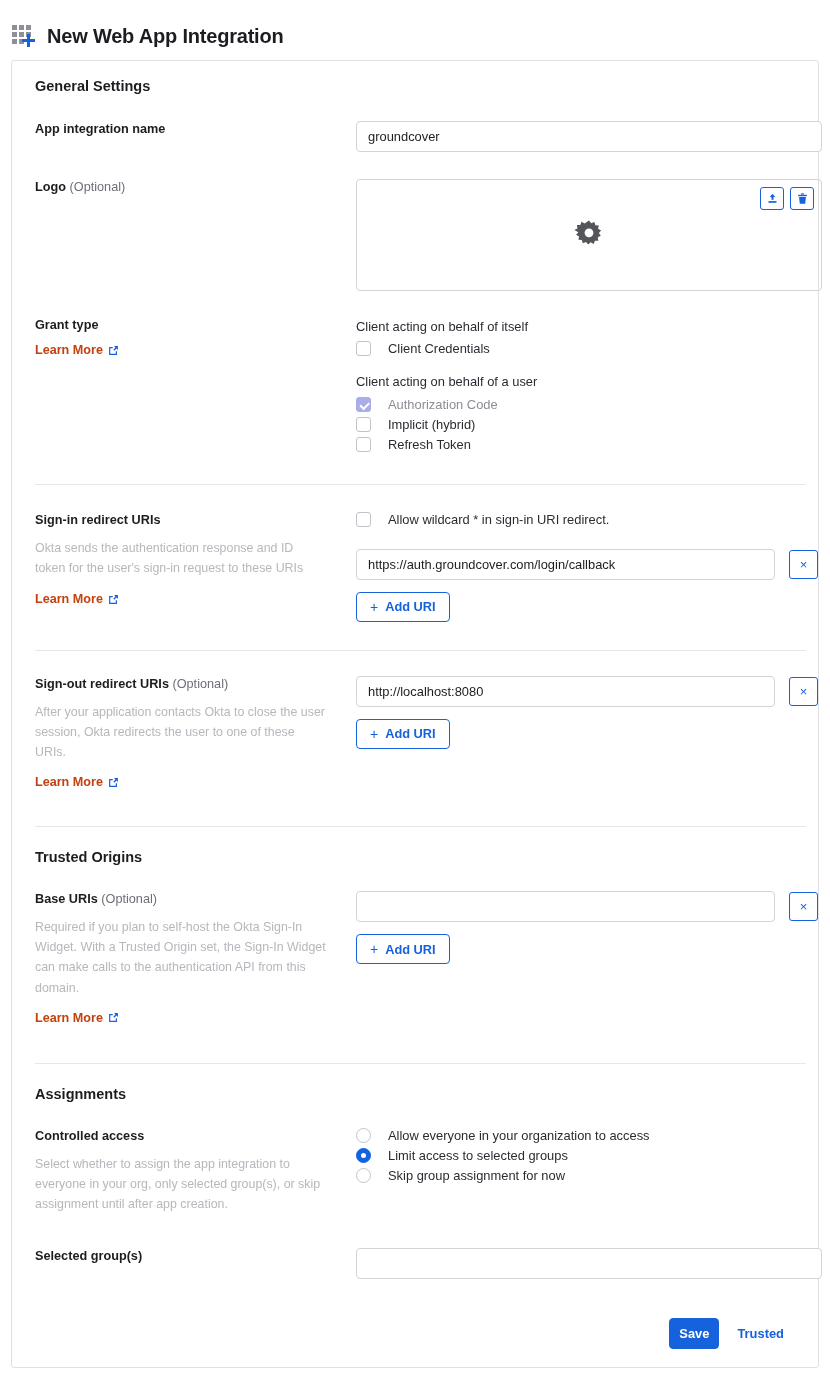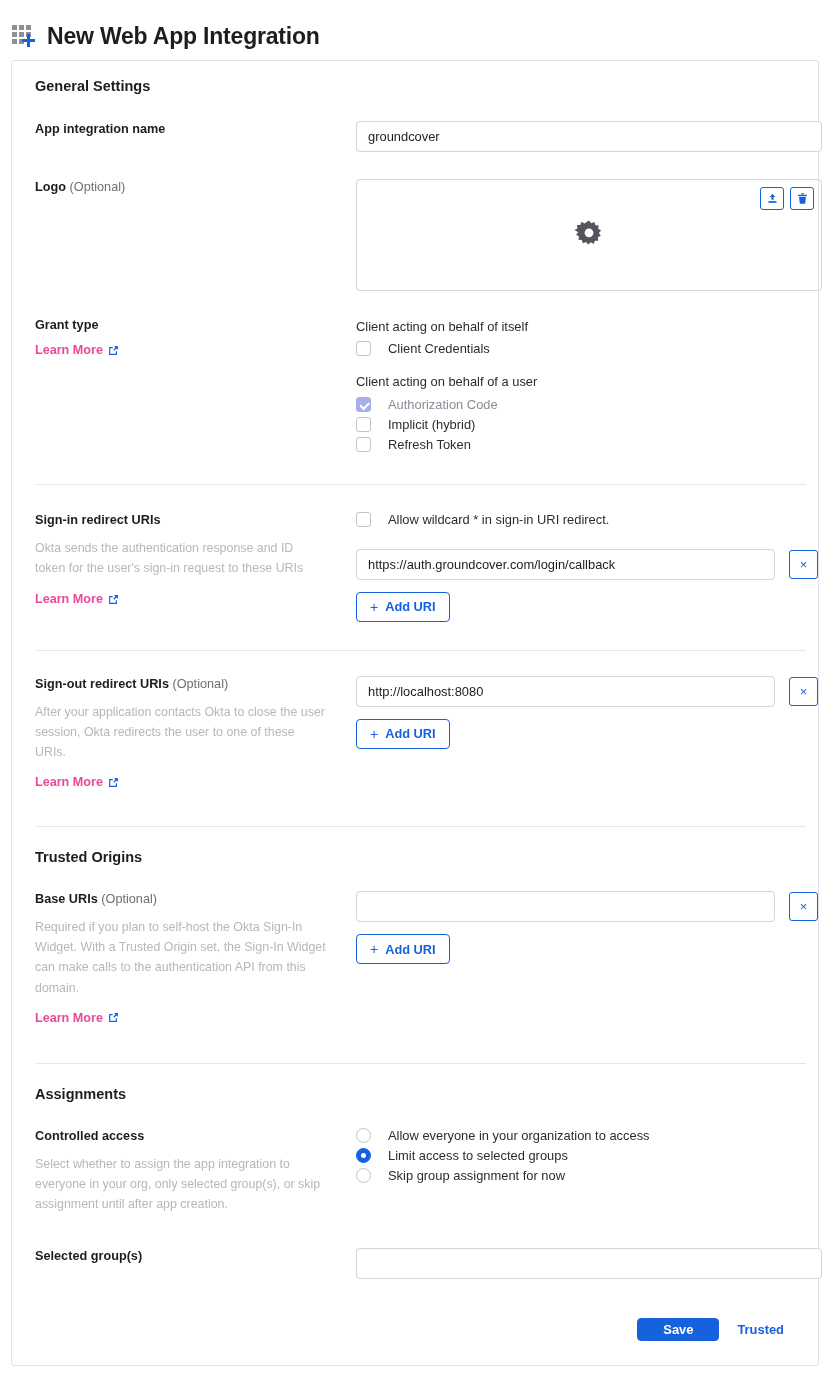--- a/index.html
+++ b/index.html
@@ -22,21 +22,21 @@
   .app-add-icon .sq {
     position: absolute; width: 5px; height: 5px; background: #8d9099;
   }
   .app-add-icon .plus-v, .app-add-icon .plus-h {
     position: absolute; background: #1662dd;
   }
   .app-add-icon .plus-v { width: 3px; height: 13px; left: 14.5px; top: 9.5px; }
   .app-add-icon .plus-h { width: 13px; height: 3px; left: 9.5px; top: 14.5px; }
 
   .page-title {
-    font-size: 23px; font-weight: bold; letter-spacing: -0.2px;
+    font-size: 20px; font-weight: bold; letter-spacing: -0.2px;
     line-height: 1; margin: 0; color: #1d1d21;
   }
 
   
   .card {
     margin: 4px 11px 0 11px;
     border: 1px solid #e1e1e3;
     border-radius: 3px;
     background: #fff;
     padding: 0 12px;
@@ -56,21 +56,21 @@
     font-size: 12.7px; font-weight: bold; color: #1d1d21;
     line-height: 1.35;
   }
   .fld-label .opt { font-weight: normal; color: #6e6e78; }
   .help-text {
     font-size: 12.4px; color: #b7b7bd; line-height: 1.62;
     margin-top: 9px; max-width: 292px;
   }
   .learn-more {
     display: inline-flex; align-items: center; gap: 5px;
-    color: #ec4899; font-size: 12.6px; font-weight: bold;
+    color: #c2410c; font-size: 12.6px; font-weight: bold;
     text-decoration: none; margin-top: 9px; cursor: pointer;
   }
   .ext-ico { width: 11px; height: 11px; display: block; }
 
   
   .tinput {
     border: 1px solid #d4d4d8; border-radius: 4px;
     height: 31px; width: 466px;
     font-size: 12.9px; color: #1d1d21;
     padding: 0 11px; background: #fff;
@@ -151,21 +151,21 @@
   }
 
   
   .footer {
     display: flex; justify-content: flex-end; align-items: center; gap: 8px;
     padding: 0 12px 18px 0;
   }
   .btn-save {
     background: #1662dd; color: #fff; border: 1px solid #1662dd;
     border-radius: 4px; font-size: 12.9px; font-weight: bold;
-    height: 23px; padding: 0 25px; cursor: pointer;
+    height: 31px; padding: 0 9px; cursor: pointer;
     font-family: "Liberation Sans", sans-serif;
   }
   .btn-cancel {
     background: transparent; border: 0; color: #1662dd;
     font-size: 12.9px; font-weight: bold; cursor: pointer;
     padding: 0 10px; font-family: "Liberation Sans", sans-serif;
   }
 </style>
 </head>
 <body>

